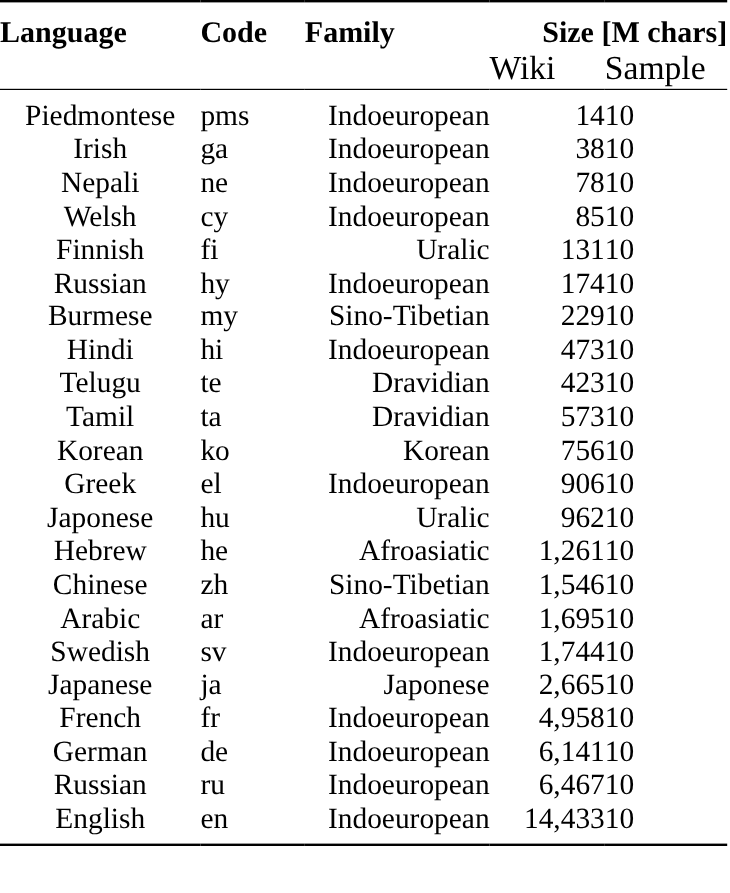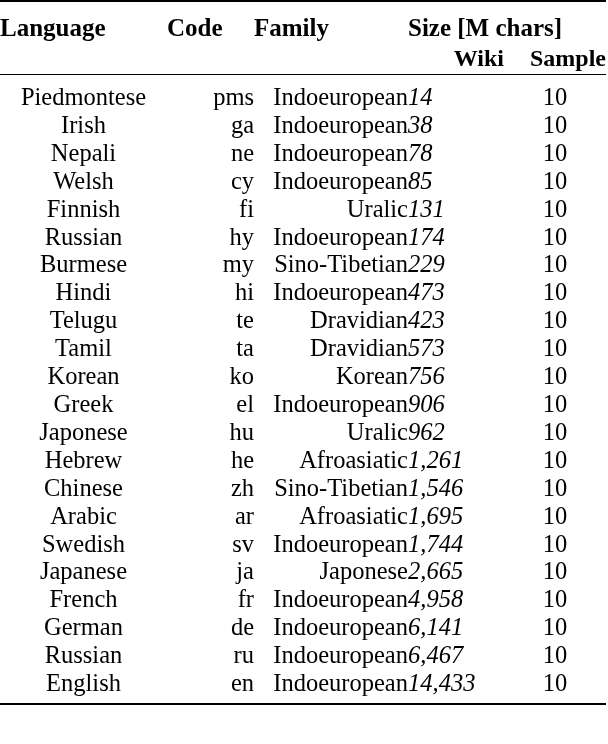--- a/index.html
+++ b/index.html
@@ -73,45 +73,45 @@
     font-size: 25px;
     font-weight: bold;
     text-align: left;
     line-height: 30px;
     padding-bottom: 1px;
     white-space: nowrap;
   }
   th.h-size-group {
     font-size: 25px;
     font-weight: bold;
-    text-align: left;
+    text-align: right;
     line-height: 30px;
     white-space: nowrap;
     padding-bottom: 1px;
   }
   th.h-sub {
-    font-size: 24px;
-    font-weight: bold;
-    text-align: right;
+    font-size: 28px;
+    font-weight: normal;
+    text-align: left;
     line-height: 28px;
     white-space: nowrap;
     padding-bottom: 2px;
   }
 
   tr.data-row td {
     font-size: 24.5px;
     line-height: 27.9px;
     height: 27.9px;
     white-space: nowrap;
   }
   td.cell-language { text-align: center; }
-  td.cell-code     { text-align: right; }
+  td.cell-code     { text-align: left; }
   td.cell-family   { text-align: right; }
-  td.cell-wiki     { text-align: left; font-style: italic; }
-  td.cell-sample   { text-align: center; }
+  td.cell-wiki     { text-align: right; }
+  td.cell-sample   { text-align: left; }
 </style>
 </head>
 <body>
 
 <div class="table-wrap">
   <table class="ling-table">
     <colgroup>
       <col class="c-language">
       <col class="c-code">
       <col class="c-family">

